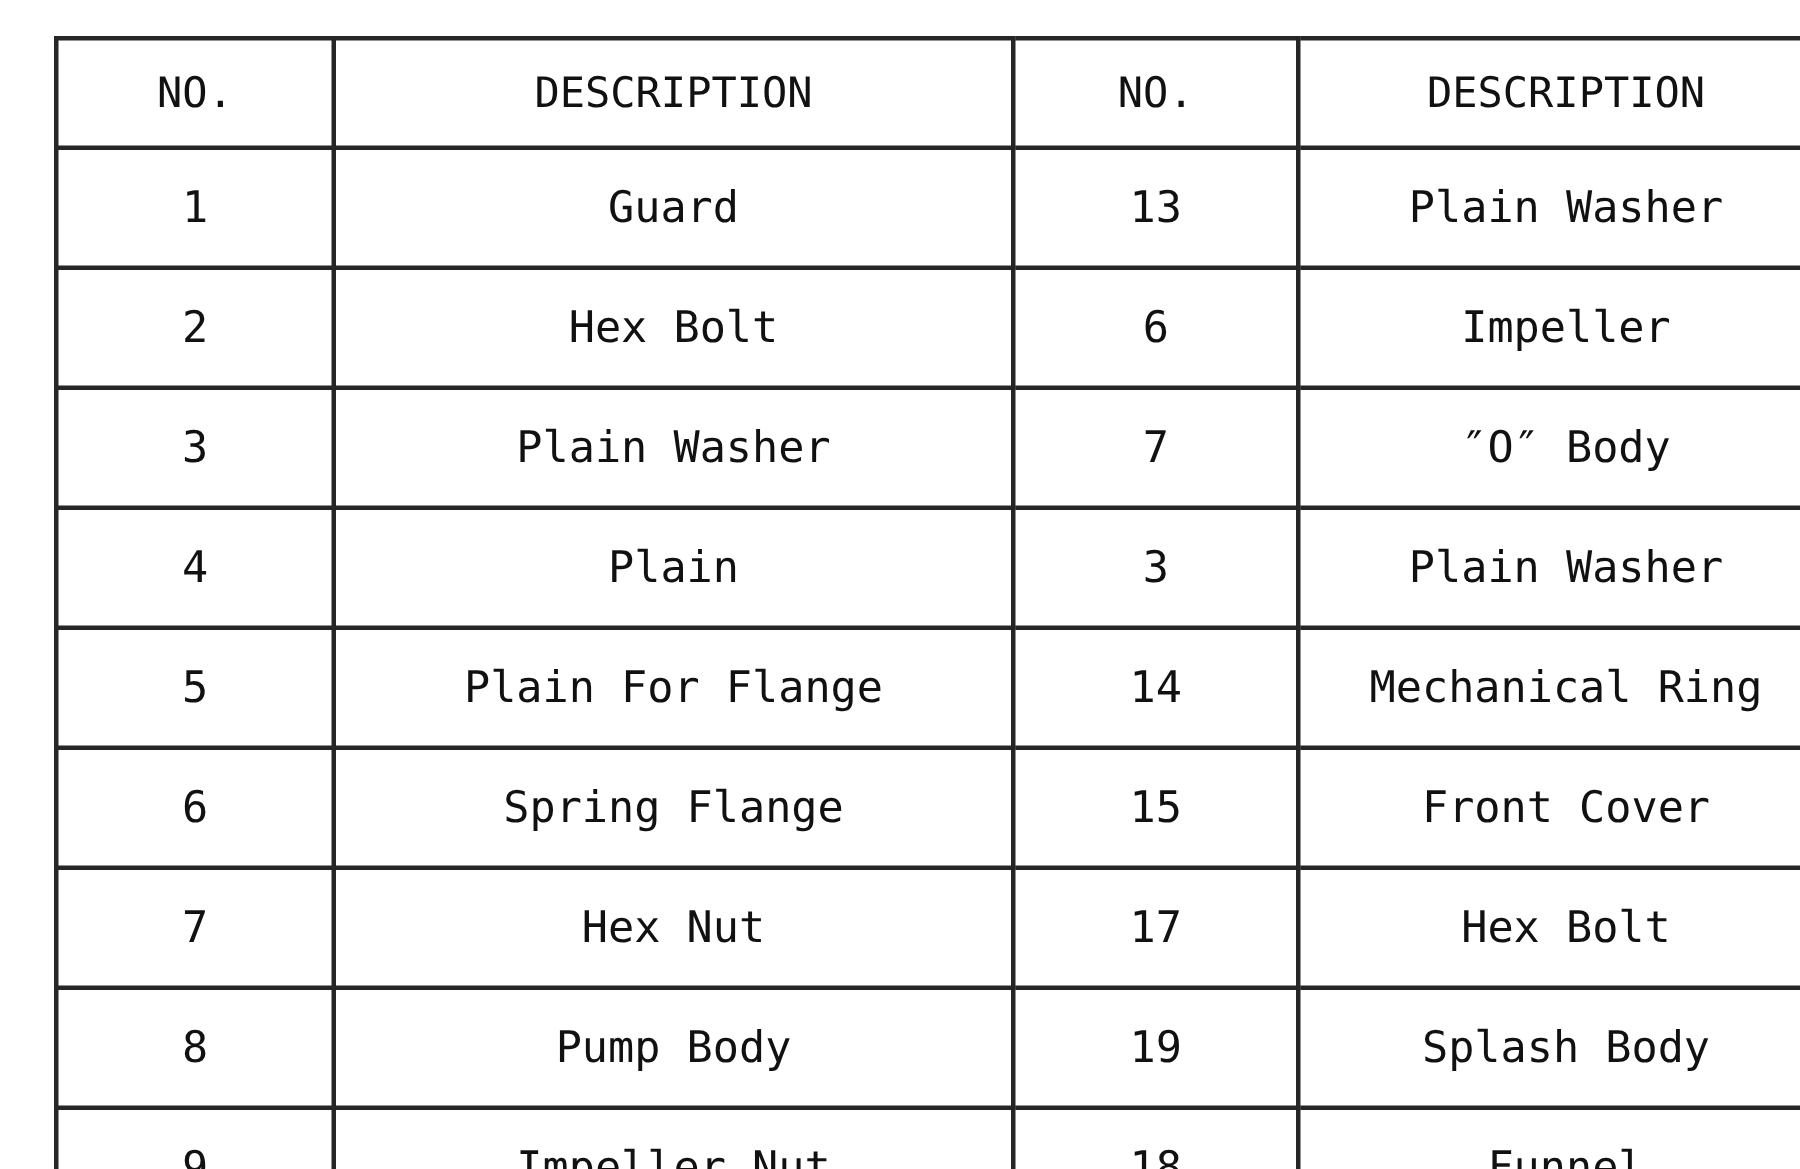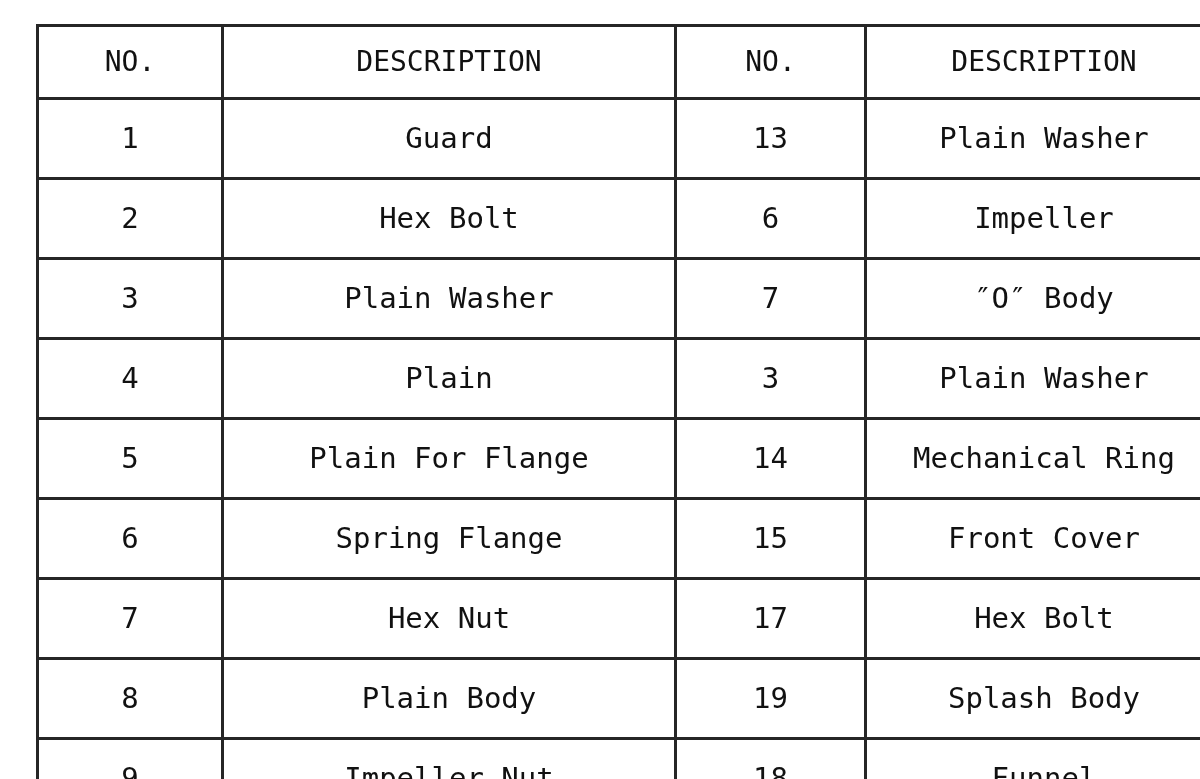--- a/index.html
+++ b/index.html
@@ -124,21 +124,21 @@
         <td class="desc-cell">Front Cover</td>
       </tr>
       <tr>
         <td class="num-cell">7</td>
         <td class="desc-cell">Hex Nut</td>
         <td class="num-cell">17</td>
         <td class="desc-cell">Hex Bolt</td>
       </tr>
       <tr>
         <td class="num-cell">8</td>
-        <td class="desc-cell">Plain Body</td>
+        <td class="desc-cell">Pump Body</td>
         <td class="num-cell">19</td>
         <td class="desc-cell">Splash Body</td>
       </tr>
       <tr>
         <td class="num-cell">9</td>
         <td class="desc-cell">Impeller Nut</td>
         <td class="num-cell">18</td>
         <td class="desc-cell">Funnel</td>
       </tr>
     </tbody>

